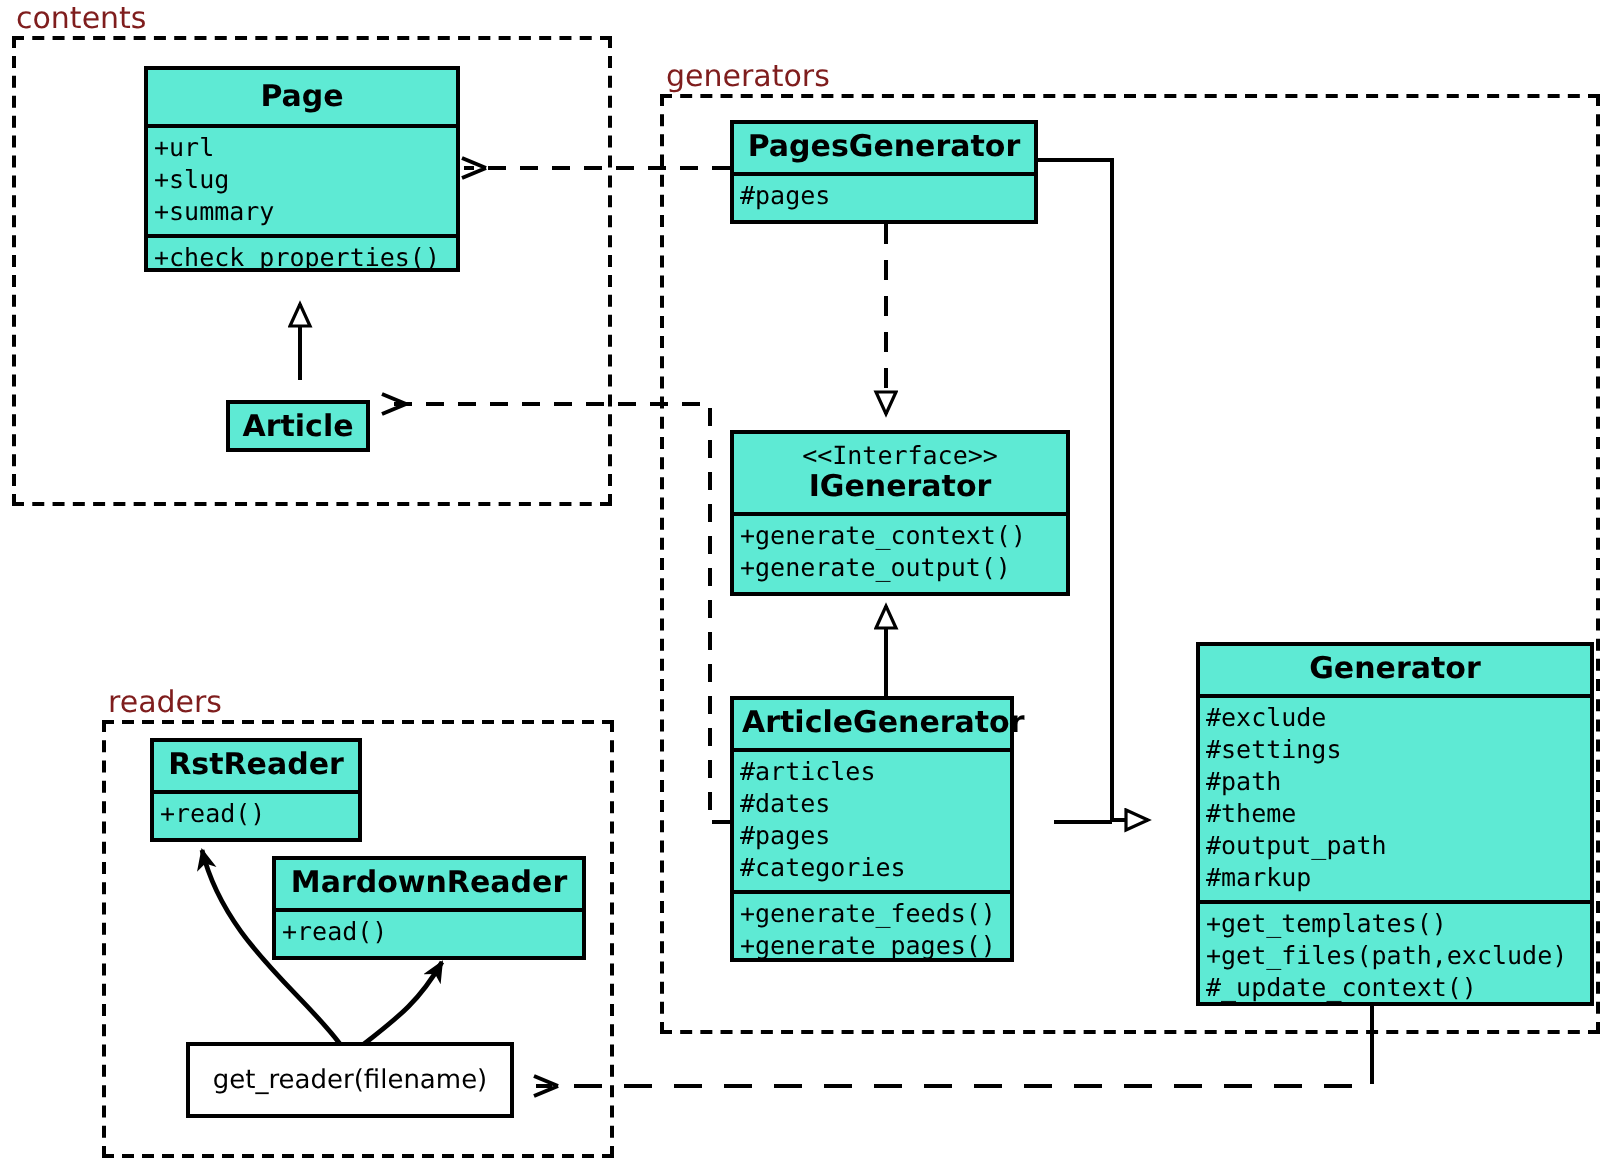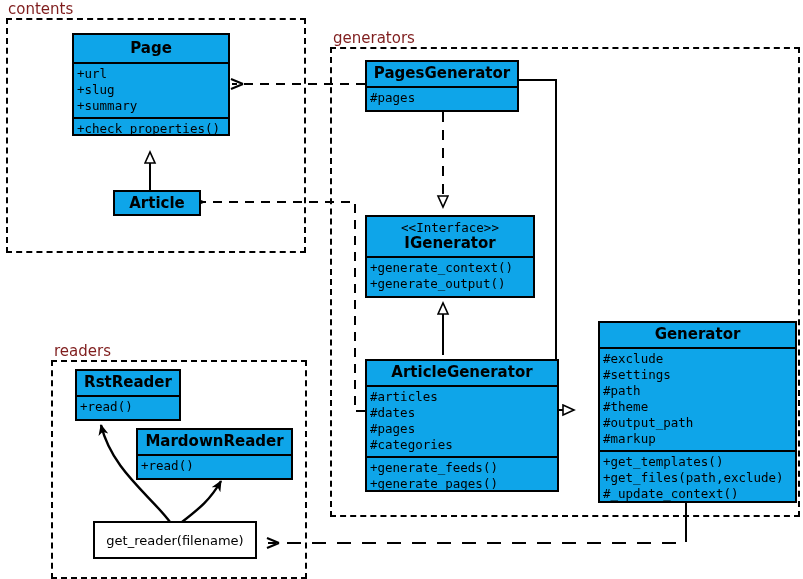--- a/index.html
+++ b/index.html
@@ -8,21 +8,21 @@
   #stage{position:absolute;left:0;top:0;width:803px;height:579px;}
   svg#wires{position:absolute;left:0;top:0;width:803px;height:579px;pointer-events:none;}
 
   
   .pkg{position:absolute;border:2px dashed #000;box-sizing:border-box;}
   .pkg-label{position:absolute;font-family:"DejaVu Sans",sans-serif;
              font-size:15px;line-height:15px;color:#7f1d1d;background:#fff;
              padding:0 2px;white-space:nowrap;}
 
   
-  .cls{position:absolute;border:2px solid #000;background:#0ea5e9;box-sizing:border-box;}
+  .cls{position:absolute;border:2px solid #000;background:#5eead4;box-sizing:border-box;}
   .cls .name{font-weight:bold;font-size:15px;text-align:center;
              padding:5px 4px 6px;line-height:16px;
              font-family:"DejaVu Sans",sans-serif;}
   .cls .stereo{font-weight:normal;font-size:12.5px;text-align:center;
                line-height:14px;padding-top:4px;
                font-family:"DejaVu Sans Mono",monospace;}
   .cls .stereo+.name{padding-top:0;}
   .cls .sect{border-top:2px solid #000;padding:2px 0 3px 3px;}
   .cls .sect div{font-family:"DejaVu Sans Mono",monospace;
                  font-size:12.5px;line-height:16px;white-space:nowrap;}
@@ -106,41 +106,41 @@
     <div class="sect">
       <div>+url</div>
       <div>+slug</div>
       <div>+summary</div>
     </div>
     <div class="sect">
       <div>+check_properties()</div>
     </div>
   </div>
 
-  <div class="cls" style="left:113px;top:190px;width:88px;height:26px;">
+  <div class="cls" style="left:113px;top:200px;width:72px;height:26px;">
     <div class="name" style="padding:3px 4px 4px;">Article</div>
   </div>
 
   <div class="cls" style="left:365px;top:60px;width:154px;height:52px;">
     <div class="name" style="padding:3px 4px 5px;">PagesGenerator</div>
     <div class="sect">
       <div>#pages</div>
     </div>
   </div>
 
   <div class="cls" style="left:365px;top:215px;width:170px;height:83px;">
     <div class="stereo">&lt;&lt;Interface&gt;&gt;</div>
     <div class="name" style="padding:0 4px 5px;">IGenerator</div>
     <div class="sect">
       <div>+generate_context()</div>
       <div>+generate_output()</div>
     </div>
   </div>
 
-  <div class="cls" style="left:365px;top:359px;width:194px;height:133px;">
+  <div class="cls" style="left:365px;top:348px;width:142px;height:133px;">
     <div class="name" style="padding:3px 4px 5px;">ArticleGenerator</div>
     <div class="sect">
       <div>#articles</div>
       <div>#dates</div>
       <div>#pages</div>
       <div>#categories</div>
     </div>
     <div class="sect">
       <div>+generate_feeds()</div>
       <div>+generate_pages()</div>

